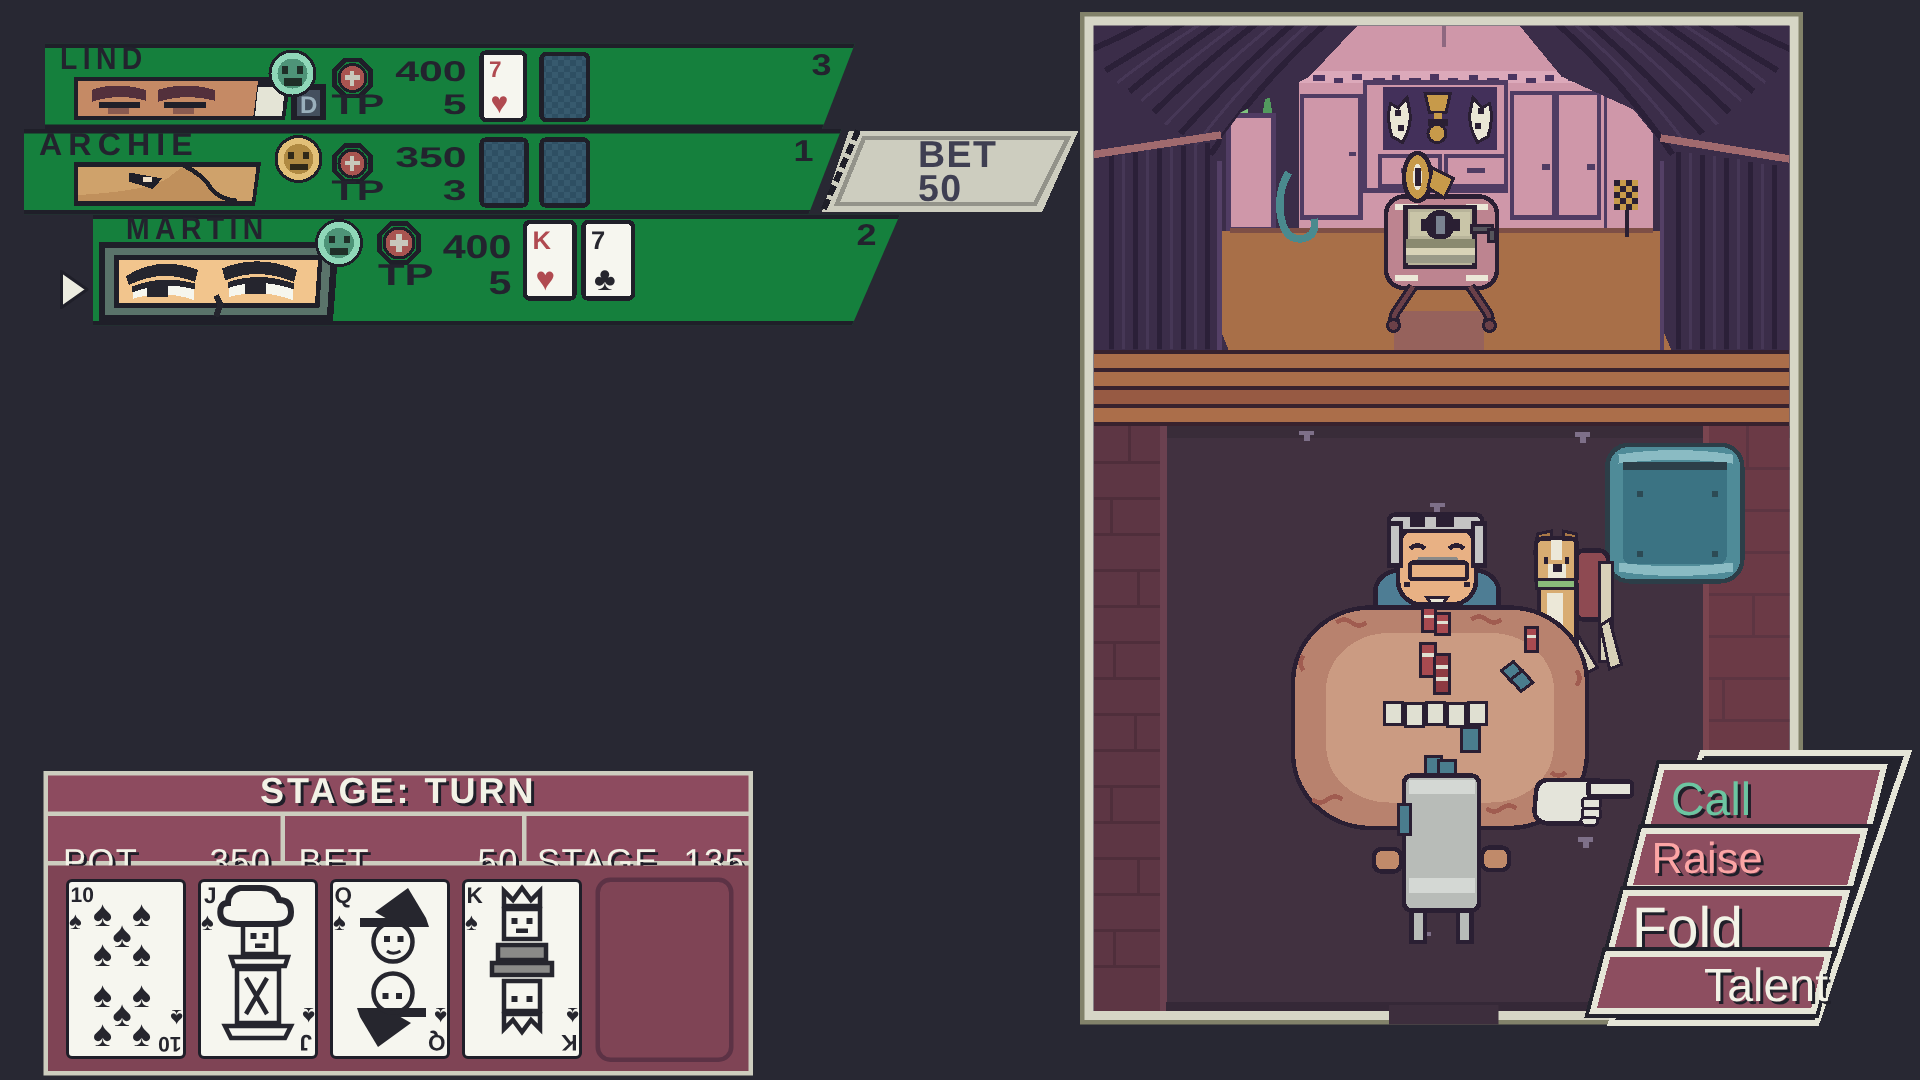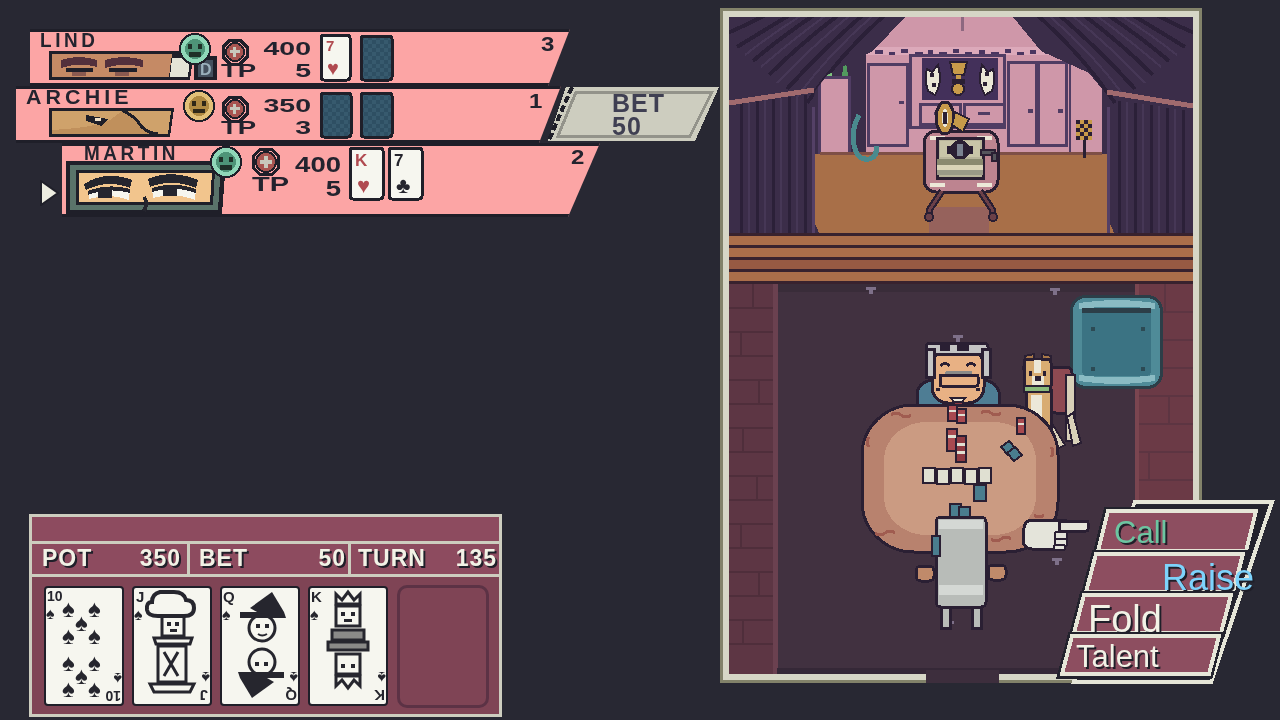--- a/index.html
+++ b/index.html
@@ -1,25 +1,25 @@
 <!DOCTYPE html>
 <html><head>
 <meta charset="utf-8">
 <style>
   html,body{margin:0;padding:0;}
   body{width:1280px;height:720px;background:#282833;overflow:hidden;position:relative;
        font-family:"Liberation Sans", sans-serif;}
   .abs{position:absolute;}
-  .bar{position:absolute;background:#fca5a5;}
+  .bar{position:absolute;background:#15803d;}
   .bar .tline{position:absolute;left:0;top:0;width:100%;height:3px;background:#1f1f29;}
   .bar .bline{position:absolute;left:0;bottom:0;width:100%;height:3px;background:#1f1f29;}
   .name{position:absolute;font-weight:bold;font-size:21px;letter-spacing:4px;color:#23232e;transform-origin:0 0;}
   .num{position:absolute;font-weight:bold;color:#23232e;}
   .card{position:absolute;background:#f6f6ef;border:2px solid #1f1f29;border-radius:4px;box-sizing:border-box;}
-  .pst{font-weight:bold;font-size:23px;letter-spacing:1px;color:#f2f2e6;text-shadow:2px 2px 0 #1f1f29;}
+  .pst{font-weight:normal;font-size:23px;letter-spacing:1px;color:#f2f2e6;text-shadow:2px 2px 0 #1f1f29;margin-top:16px;}
 </style>
 </head>
 <body>
 
 <div class="abs" id="frame" style="left:720px;top:8px;width:482px;height:675px;background:#82826a;"></div>
 <div class="abs" style="left:723px;top:11px;width:476px;height:669px;background:#d6d6c6;"></div>
 <div class="abs" style="left:729px;top:17px;width:464px;height:657px;background:#3b2d49;overflow:hidden;" id="scene">
 
 <svg width="464" height="657" viewBox="0 0 464 657" shape-rendering="crispEdges" style="display:block">
 
@@ -624,29 +624,30 @@
   <line x1="572" y1="87" x2="549" y2="140" stroke="#1f1f29" stroke-width="4" stroke-dasharray="7 3"></line>
 </svg>
 
 <div class="abs" style="left:612px;top:89px;font-weight:bold;font-size:25px;color:#3f3f52;letter-spacing:1px;">BET</div>
 
 <div class="abs" style="left:612px;top:112px;font-weight:bold;font-size:25px;color:#3f3f52;letter-spacing:1px;">50</div>
 
 <div class="abs" id="panel" style="left:29px;top:514px;width:473px;height:203px;background:#cdcdbf;">
 
   <div class="abs" style="left:3px;top:3px;width:467px;height:24px;background:#8d4b5f;"></div>
+  <div class="abs" style="left:0;top:0;width:473px;height:30px;text-align:center;font-weight:bold;font-size:24px;letter-spacing:2px;color:#f2f2e6;text-shadow:2px 2px 0 #1f1f29;">STAGE: TURN</div>
 
   <div class="abs" style="left:3px;top:30px;width:467px;height:30px;background:#8d4b5f;"></div>
   <div class="abs" style="left:158px;top:30px;width:3px;height:30px;background:#cdcdbf;"></div>
   <div class="abs" style="left:319px;top:30px;width:3px;height:30px;background:#cdcdbf;"></div>
   <div class="abs pst" style="left:13px;top:31px;">POT</div>
   <div class="abs pst" style="left:66px;top:31px;width:86px;text-align:right;">350</div>
   <div class="abs pst" style="left:170px;top:31px;">BET</div>
   <div class="abs pst" style="left:241px;top:31px;width:76px;text-align:right;">50</div>
-  <div class="abs pst" style="left:329px;top:31px;">TURN</div>
+  <div class="abs pst" style="left:329px;top:31px;">STAGE</div>
   <div class="abs pst" style="left:391px;top:31px;width:77px;text-align:right;">135</div>
 
   <div class="abs" style="left:3px;top:63px;width:467px;height:137px;background:#7f4455;"></div>
 
   <div class="card" style="left:15px;top:72px;width:80px;height:120px;"></div>
 
   <div class="card" style="left:103px;top:72px;width:80px;height:120px;"></div>
 
   <div class="card" style="left:191px;top:72px;width:80px;height:120px;"></div>
 
@@ -754,17 +755,17 @@
 
   <polygon points="1084,595 1231,595 1221,633 1074,633" fill="none" stroke="#23232d" stroke-width="9"></polygon>
   <polygon points="1084,595 1231,595 1221,633 1074,633" fill="#8d4e60" stroke="#e6e6d8" stroke-width="4"></polygon>
 
   <polygon points="1072,636 1219,636 1209,674 1062,674" fill="none" stroke="#23232d" stroke-width="9"></polygon>
   <polygon points="1072,636 1219,636 1209,674 1062,674" fill="#8d4e60" stroke="#e6e6d8" stroke-width="4"></polygon>
 </svg>
 
 <div class="abs" style="left:1114px;top:515px;font-size:31px;color:#6cc5a1;text-shadow:2px 2px 0 #1f1f29;">Call</div>
 
-<div class="abs" style="left:1162px;top:557px;font-size:36px;color:#7dd3fc;text-shadow:2px 2px 0 #1f1f29;">Raise</div>
+<div class="abs" style="left:1101px;top:557px;font-size:29px;color:#fca5a5;text-shadow:2px 2px 0 #1f1f29;">Raise</div>
 
 <div class="abs" style="left:1088px;top:598px;font-size:38px;color:#f2f2e6;text-shadow:2px 2px 0 #1f1f29;">Fold</div>
 
-<div class="abs" style="left:1076px;top:639px;font-size:31px;color:#f2f2e6;text-shadow:2px 2px 0 #1f1f29;">Talent</div>
+<div class="abs" style="left:1136px;top:639px;font-size:31px;color:#f2f2e6;text-shadow:2px 2px 0 #1f1f29;">Talent</div>
 
 </body></html>

